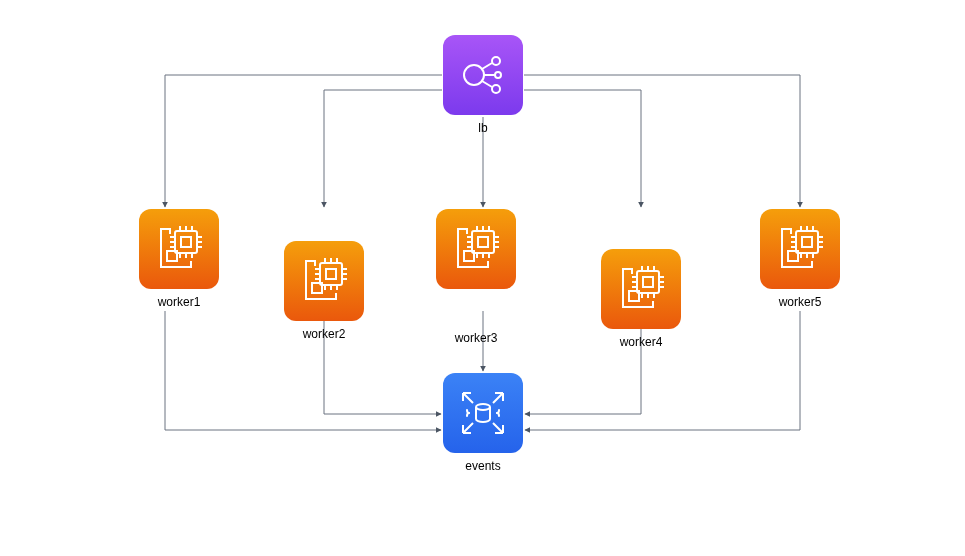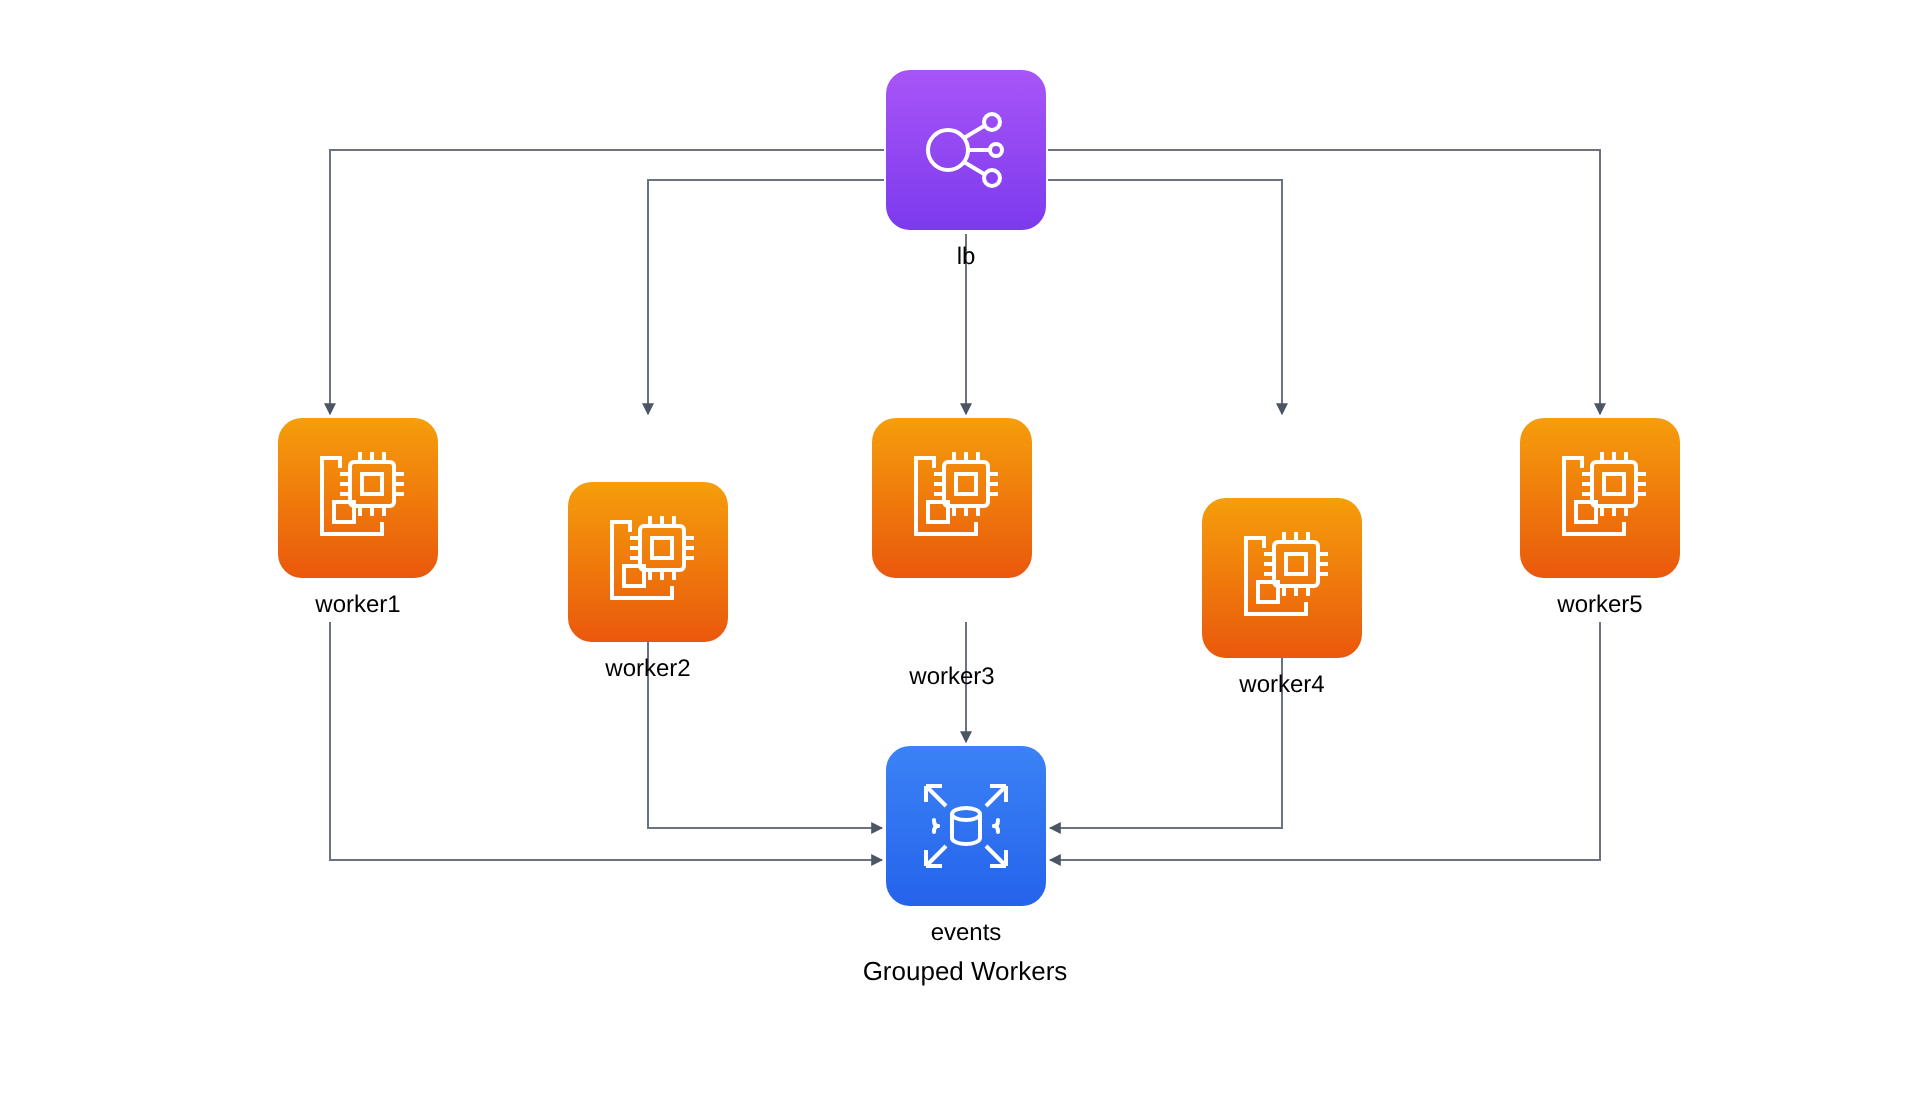--- a/index.html
+++ b/index.html
@@ -224,15 +224,14 @@
         <path d="M 48 48 L 48 40 M 48 48 L 40 48 M 48 48 L 38 38"></path>
         <ellipse cx="28" cy="22" rx="7" ry="3"></ellipse>
         <path d="M 21 22 V 34 A 7 3 0 0 0 35 34 V 22"></path>
         <path d="M 14 28 Q 12 28 12 25 M 42 28 Q 44 28 44 25" stroke-linecap="round"></path>
         <path d="M 14 28 Q 12 28 12 31 M 42 28 Q 44 28 44 31" stroke-linecap="round"></path>
       </svg>
     </div>
     <div class="label">events</div>
   </div>
 
-  <div class="title" style="position:absolute; left:0; right:0; top:478px;">Grouped Workers</div>
 
 </div>
 
 </body></html>

